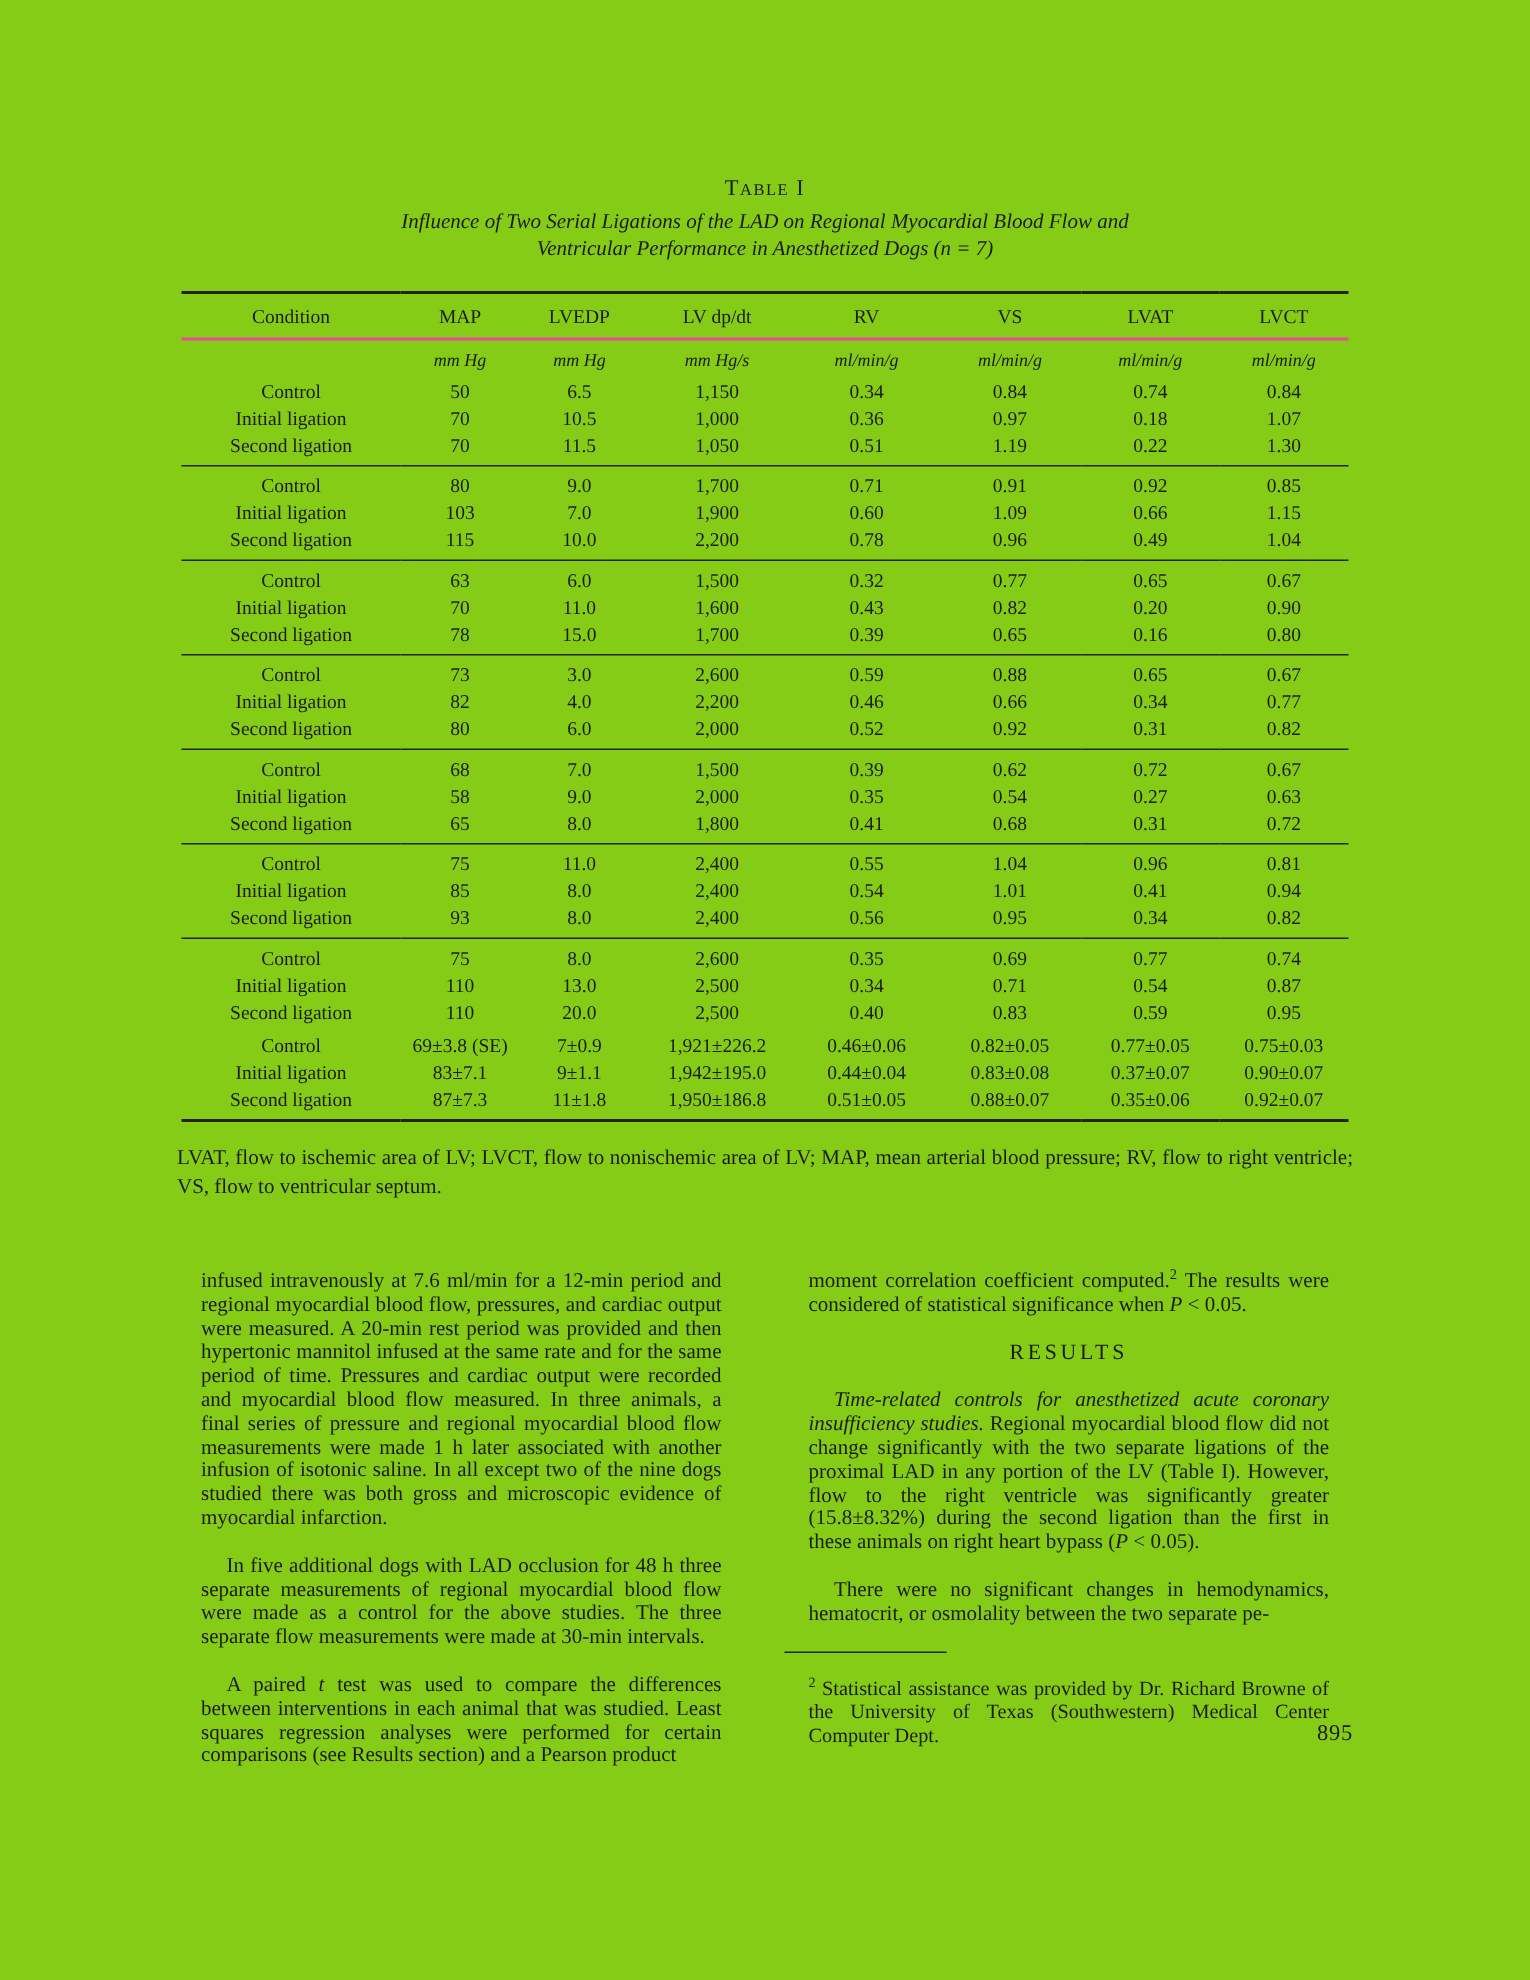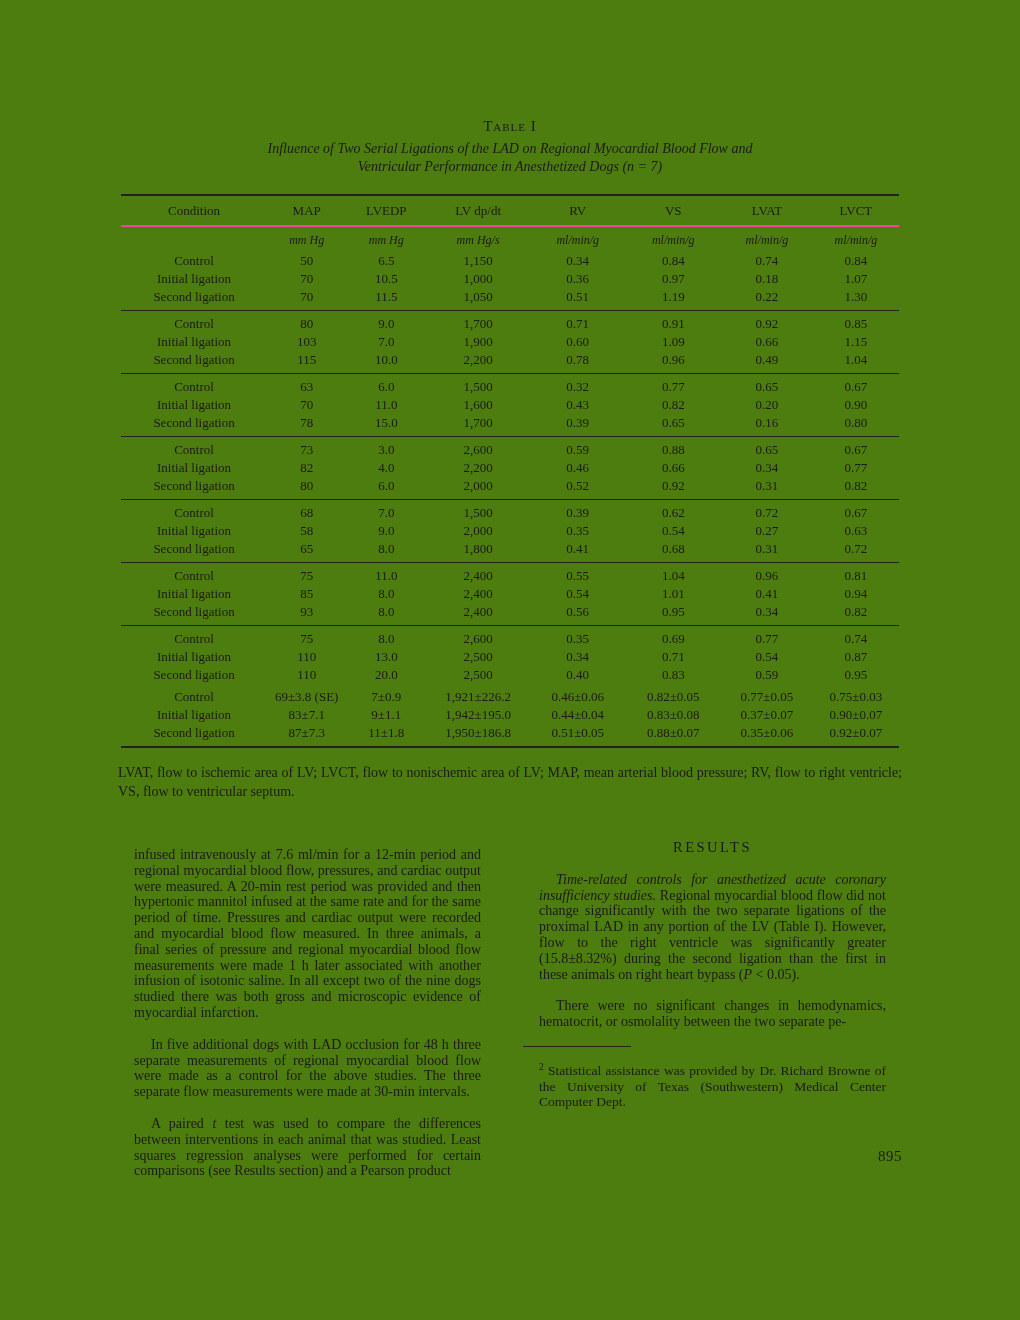--- a/index.html
+++ b/index.html
@@ -1,21 +1,21 @@
 <!DOCTYPE html>
 <html><head>
 <meta charset="utf-8">
 <style>
   * { margin:0; padding:0; box-sizing:border-box; }
   html, body { background:#d9d6cf; }
   .page {
     position:relative;
     width:1020px; height:1320px;
     margin:0 auto;
-    background:#4d7c0f;
+    background:#84cc16;
     color:#1d1b16;
     font-family:"Liberation Serif", serif;
     padding:118px 118px 0 118px;
     overflow:hidden;
   }
 
   
   .table-title {
     text-align:center;
     font-size:15px;
@@ -407,20 +407,23 @@
     <p class="table-footnote">LVAT, flow to ischemic area of LV; LVCT, flow to nonischemic area of LV; MAP, mean arterial blood pressure; RV, flow to right ventricle; VS, flow to ventricular septum.</p>
   </div>
 
   <div class="columns">
     <div class="col">
         <p class="para"><span>infused intravenously at 7.6 ml/min for a 12-min period and regional myocardial blood flow, pressures, and cardiac output were measured. A 20-min rest period was provided and then hypertonic mannitol infused at the same rate and for the same period of time. Pressures and cardiac output were recorded and myocardial blood flow measured. In three animals, a final series of pressure and regional myocardial blood flow measurements were made 1 h later associated with another infusion of isotonic saline. In all except two of the nine dogs studied there was both gross and microscopic evidence of myocardial infarction.</span></p>
         <p class="para indent"><span>In five additional dogs with LAD occlusion for 48 h three separate measurements of regional myocardial blood flow were made as a control for the above studies. The three separate flow measurements were made at 30-min intervals.</span></p>
         <p class="para indent"><span>A paired </span><span class="it">t</span><span> test was used to compare the differences between interventions in each animal that was studied. Least squares regression analyses were performed for certain comparisons (see Results section) and a Pearson product</span></p>
       </div>
     <div class="col">
+      <div>
+          <p class="para"><span>moment correlation coefficient computed.</span><sup>2</sup><span> The results were considered of statistical significance when </span><span class="it">P</span><span> &lt; 0.05.</span></p>
+        </div>
       <h2 class="results-heading">RESULTS</h2>
       <div>
           <p class="para indent"><span class="it">Time-related controls for anesthetized acute coronary insufficiency studies.</span><span> Regional myocardial blood flow did not change significantly with the two separate ligations of the proximal LAD in any portion of the LV (Table I). However, flow to the right ventricle was significantly greater (15.8±8.32%) during the second ligation than the first in these animals on right heart bypass (</span><span class="it">P</span><span> &lt; 0.05).</span></p>
           <p class="para indent"><span>There were no significant changes in hemodynamics, hematocrit, or osmolality between the two separate pe-</span></p>
         </div>
       <div class="fn-rule"></div>
       <div class="right-footnote">
           <p class="para"><sup>2</sup><span> Statistical assistance was provided by Dr. Richard Browne of the University of Texas (Southwestern) Medical Center Computer Dept.</span></p>
         </div>
     </div>

